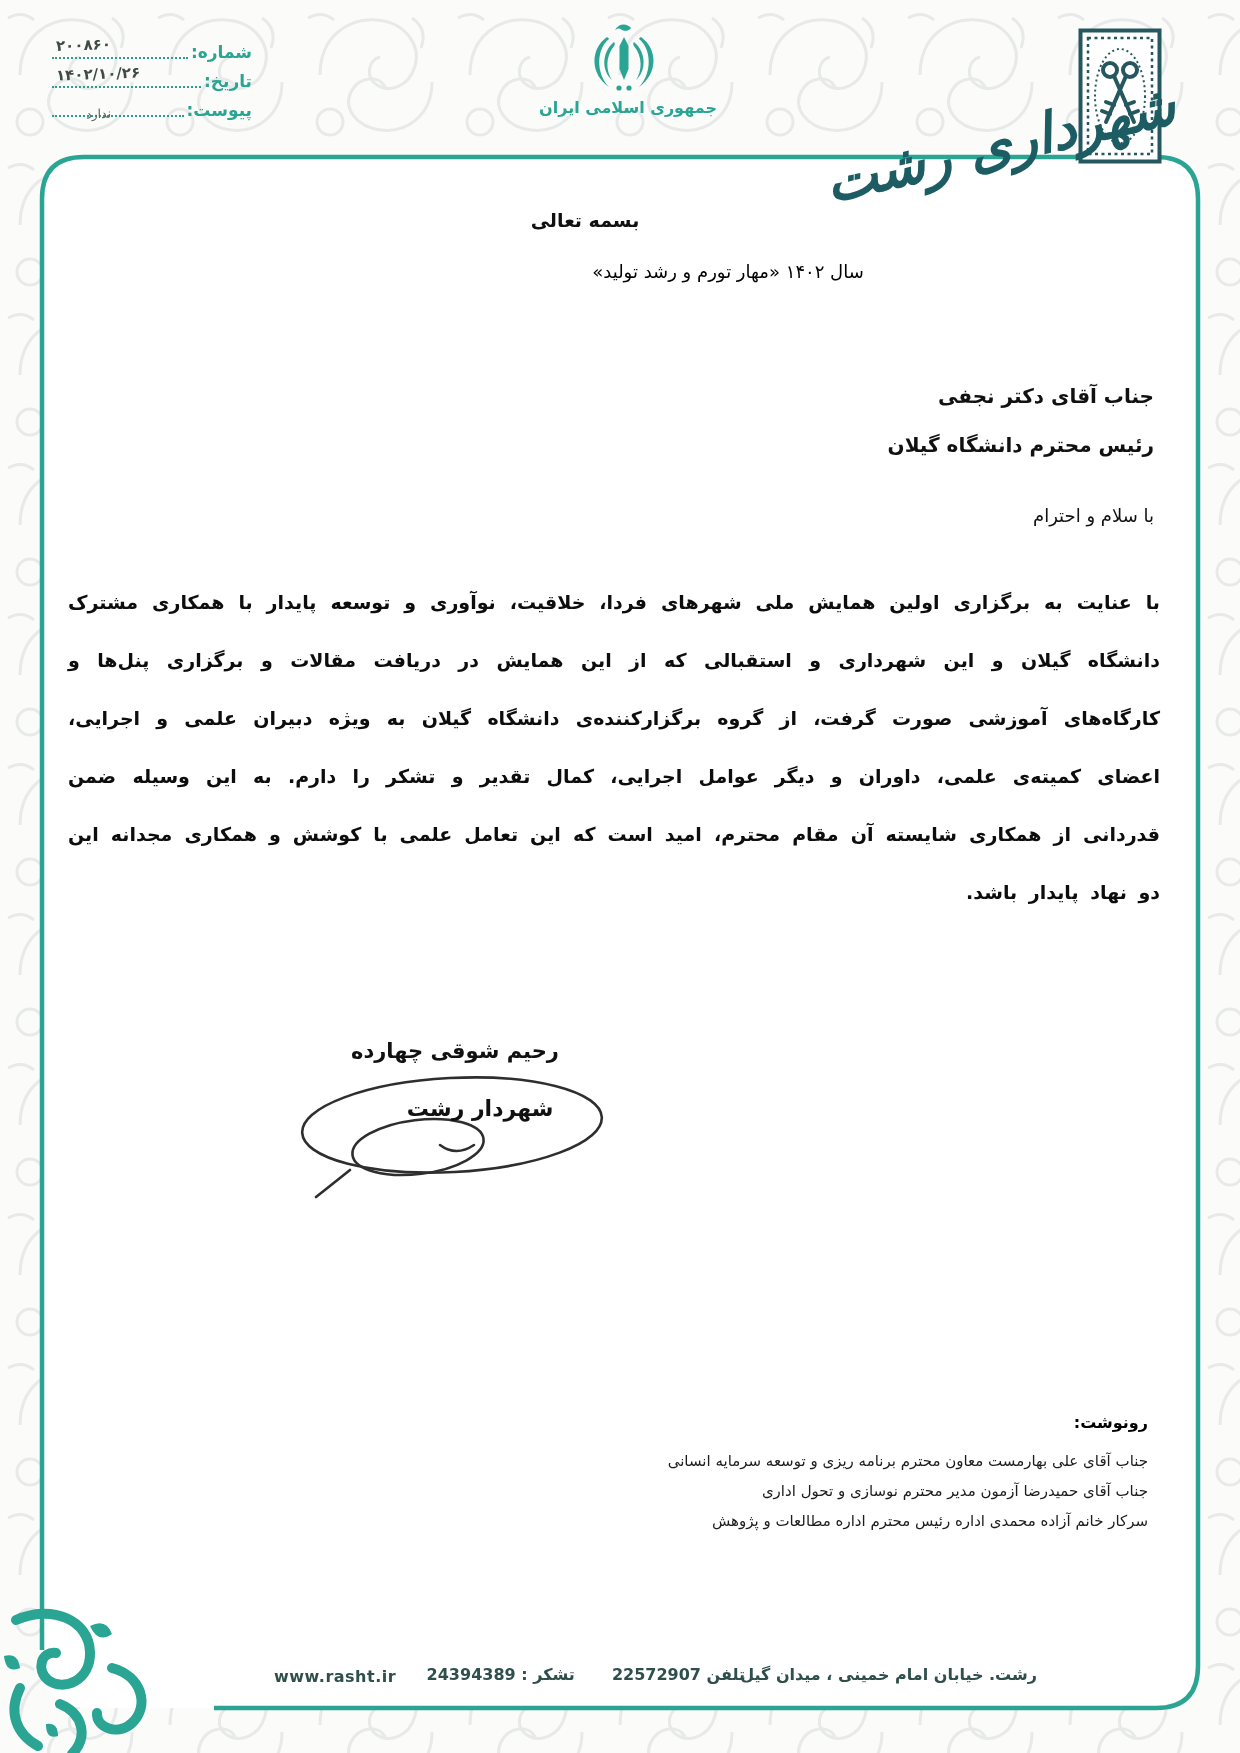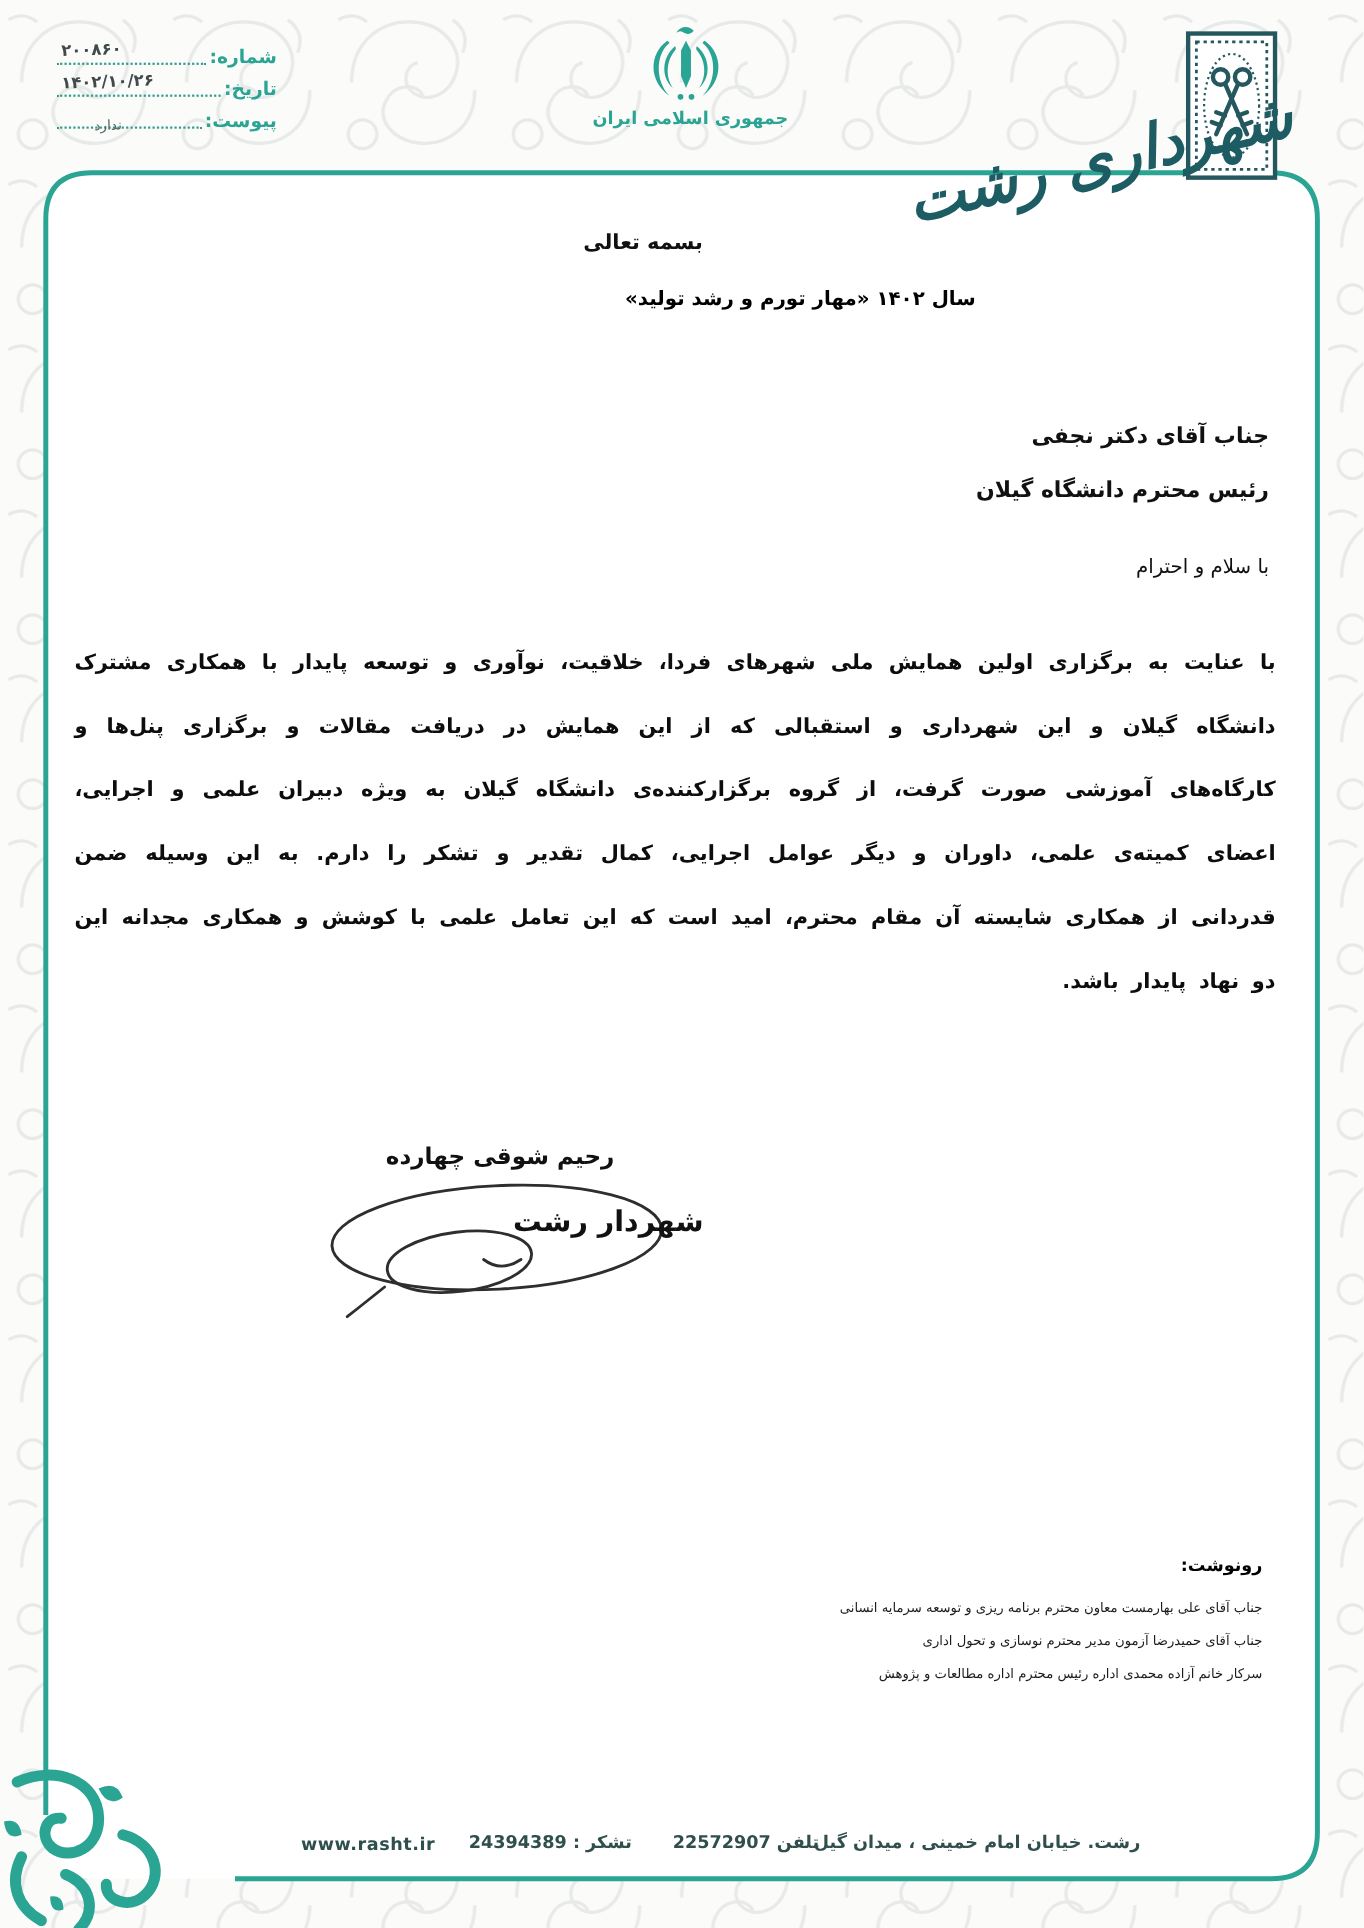--- a/index.html
+++ b/index.html
@@ -22,33 +22,33 @@
   .iran-emblem{position:absolute;left:588px;top:22px;z-index:3;}
   .emblem-caption{position:absolute;left:508px;top:98px;width:240px;text-align:center;color:#2aa493;
                   font-size:16px;font-weight:bold;z-index:3;}
   .seal{position:absolute;left:1078px;top:28px;z-index:4;}
   .callig{position:absolute;left:806px;top:112px;width:388px;text-align:center;font-size:55px;
           font-weight:bold;color:#1d5c63;transform:rotate(-13deg);z-index:4;white-space:nowrap;
           font-style:italic;letter-spacing:-1px;}
   
   .letter{position:absolute;left:40px;top:155px;width:1160px;height:1168px;z-index:3;direction:rtl;color:#111;}
   .besmellah{position:absolute;top:54px;left:545px;transform:translateX(-50%);font-size:19px;font-weight:bold;}
-  .slogan{position:absolute;top:106px;left:688px;transform:translateX(-50%);font-size:18px;font-weight:700;
+  .slogan{position:absolute;top:106px;left:688px;transform:translateX(-50%);font-size:18px;font-weight:400;
           white-space:nowrap;color:#000;}
   .recipient-name{position:absolute;top:229px;right:46px;font-size:20px;font-weight:800;}
   .recipient-title{position:absolute;top:278px;right:46px;font-size:20px;font-weight:800;}
   .salutation{position:absolute;top:350px;right:46px;font-size:18px;font-weight:normal;}
   .body-text{position:absolute;top:399px;right:40px;left:28px;font-size:19px;font-weight:bold;
              line-height:58px;text-align:justify;color:#0d0d0d;word-spacing:5px;}
   .signer-name{position:absolute;top:884px;left:255px;width:320px;text-align:center;font-size:21px;font-weight:800;}
-  .signer-title{position:absolute;top:941px;left:280px;width:320px;text-align:right;font-size:26px;font-weight:800;z-index:4;}
+  .signer-title{position:absolute;top:941px;left:280px;width:320px;text-align:center;font-size:22px;font-weight:800;z-index:4;}
   .sig-svg{position:absolute;top:900px;left:230px;}
   .cc{position:absolute;right:52px;top:1258px;text-align:right;}
   .cc-label{font-size:16px;font-weight:800;margin-bottom:14px;color:#000;}
-  .cc-item{font-size:12px;line-height:30px;color:#1c1c1c;}
+  .cc-item{font-size:15px;line-height:30px;color:#1c1c1c;}
   .footer{position:absolute;top:1510px;left:0;right:0;height:32px;font-weight:bold;color:#2f4f4d;font-size:16px;}
   .f-address{position:absolute;right:163px;top:0;white-space:nowrap;}
   .f-phones{position:absolute;right:455px;top:0;white-space:nowrap;direction:rtl;}
   .f-phones .gap{display:inline-block;width:26px;}
   .f-website{position:absolute;left:234px;top:2px;direction:ltr;letter-spacing:.5px;}
   .ornament{position:absolute;left:-6px;top:1596px;z-index:5;}
 </style>
 </head>
 <body>
 

